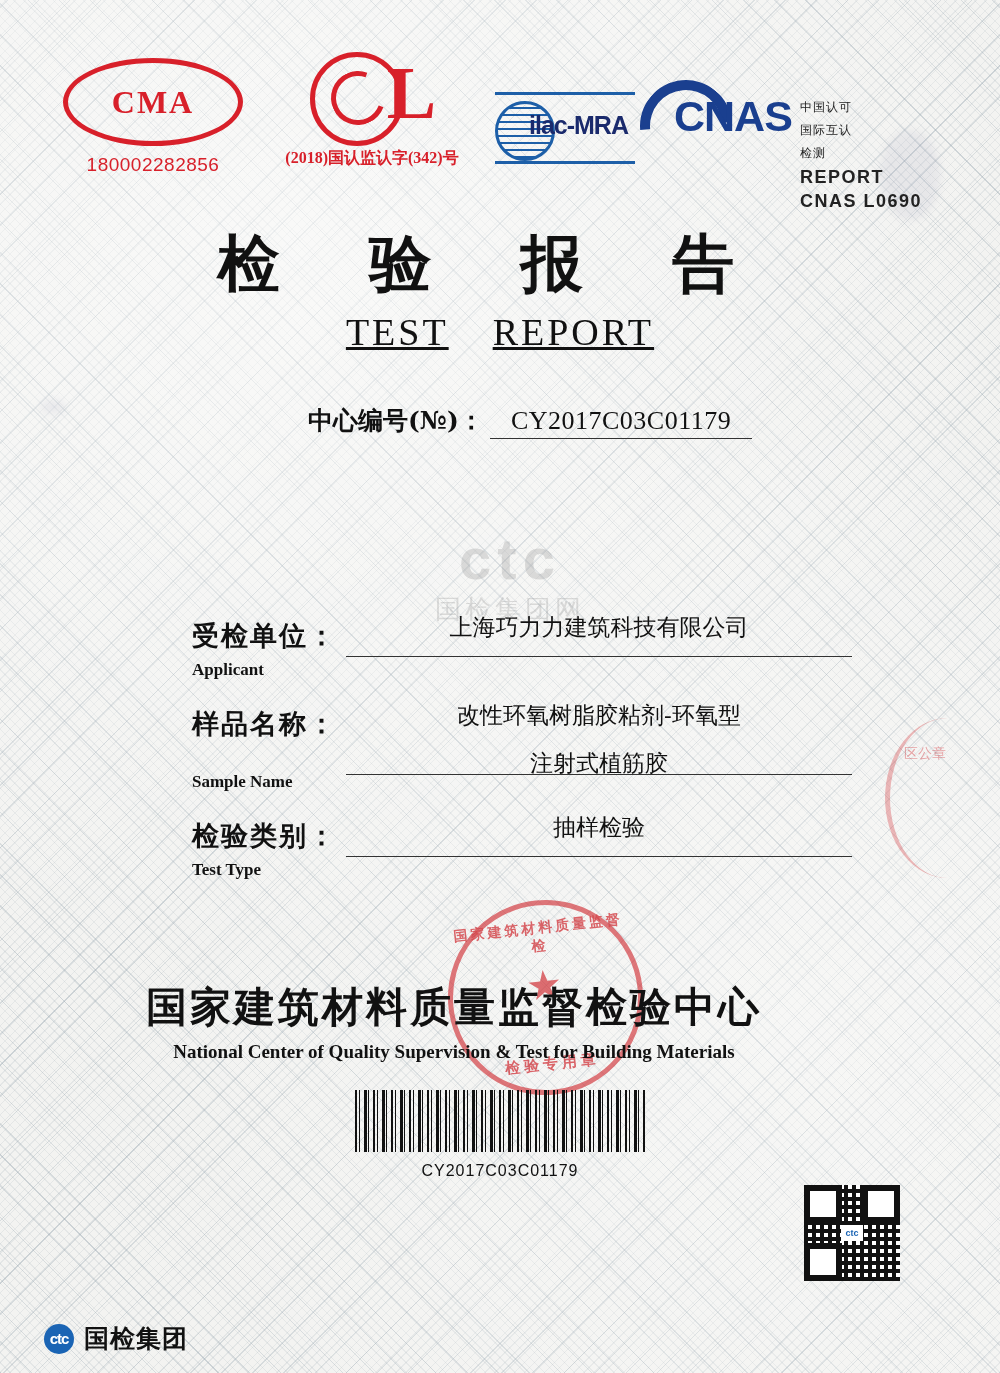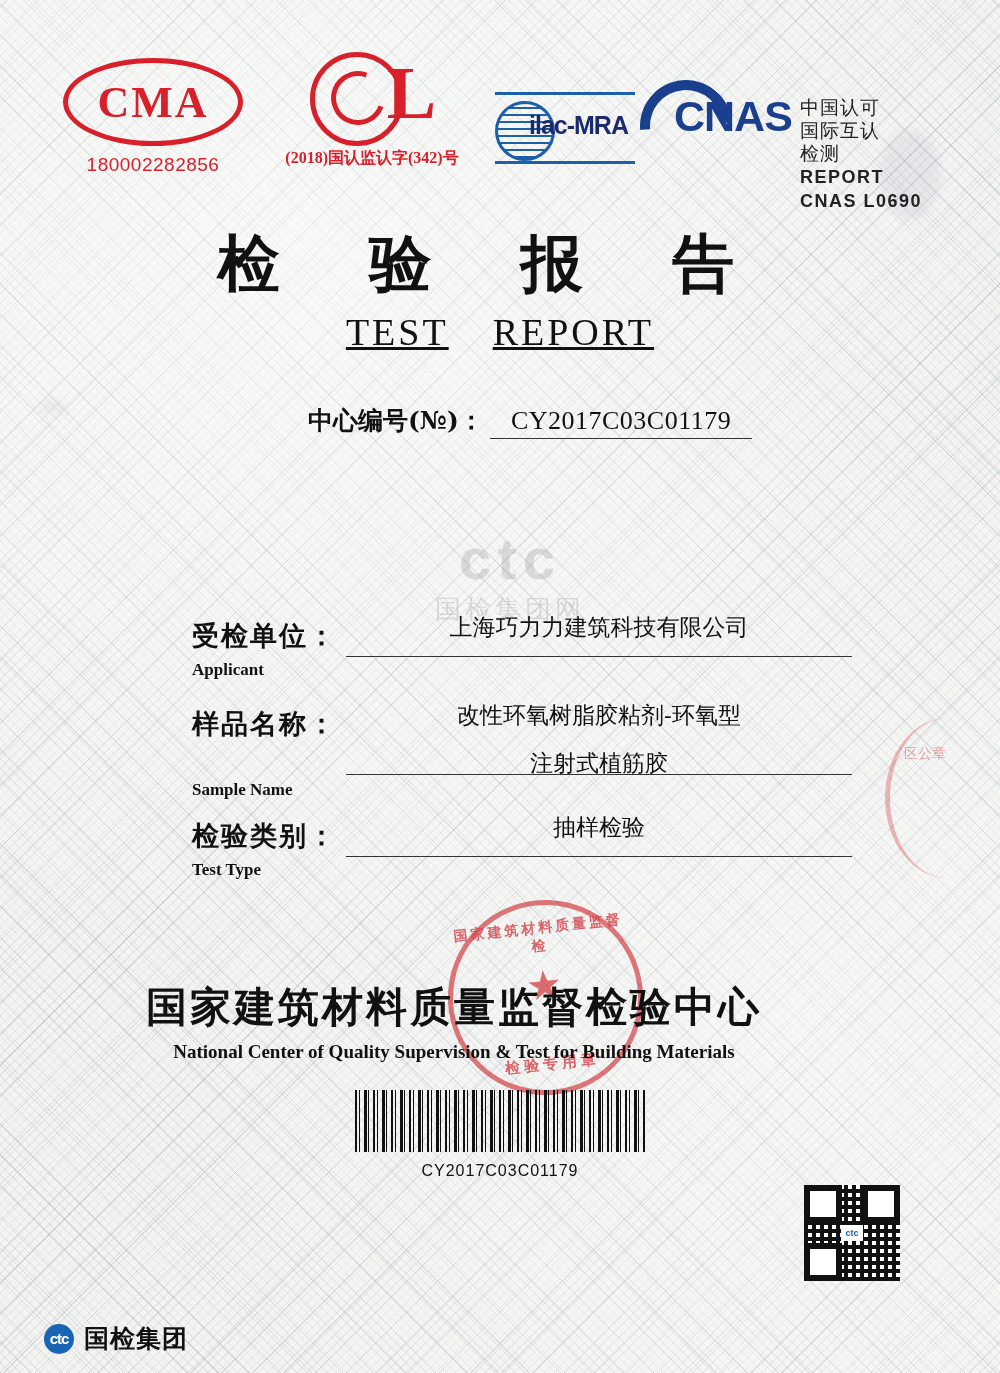--- a/index.html
+++ b/index.html
@@ -36,21 +36,21 @@
   
   .cma{left:48px;top:10px;width:210px;}
   .cma-mark{
     width:170px;height:78px;margin:0 auto;
     border:5px solid #d8202a;border-radius:50%/50%;
     position:relative;
   }
   .cma-mark span{
     position:absolute;left:0;right:0;top:50%;transform:translateY(-50%);
     font-family:"Liberation Serif",serif;
-    font-weight:bold;font-size:44px;color:#d8202a;letter-spacing:2px;
+    font-weight:bold;font-size:32px;color:#d8202a;letter-spacing:2px;
   }
   .cma-code{
     margin-top:8px;color:#d8202a;font-size:19px;font-weight:normal;
     font-family:"Liberation Sans",sans-serif;letter-spacing:.5px;
   }
   
   .cal{left:262px;top:2px;width:220px;}
   .cal-mark{
     width:132px;height:92px;margin:0 auto;position:relative;
   }
@@ -96,21 +96,21 @@
   }
   .cnas-text{
     position:absolute;left:34px;top:16px;
     font-family:"Liberation Sans",sans-serif;font-weight:bold;font-size:43px;
     color:#1a3f8f;letter-spacing:-1px;
   }
   .cnas-side{
     position:absolute;left:800px;top:48px;width:180px;text-align:left;
     font-family:"Liberation Sans",sans-serif;color:#222;
   }
-  .cnas-side div{font-size:19px;line-height:23px;letter-spacing:1px;}
+  .cnas-side div{font-size:12px;line-height:23px;letter-spacing:1px;}
   .cnas-side .en{font-size:18px;letter-spacing:1.5px;font-weight:bold;margin-top:1px;}
   
   .title-cn{
     position:absolute;top:222px;left:0;width:952px;text-align:center;
     font-size:62px;font-weight:bold;letter-spacing:34px;text-indent:34px;
     color:#111;font-family:"DejaVu Serif",serif;
   }
   .title-en{
     position:absolute;top:310px;left:0;width:1000px;text-align:center;
     font-size:38px;letter-spacing:3px;color:#111;font-family:"Liberation Serif",serif;text-decoration:underline;
@@ -314,21 +314,21 @@
 
     <div class="field">
       <div class="f-cn">受检单位：</div>
       <div class="f-en">Applicant</div>
       <div class="f-val">上海巧力力建筑科技有限公司</div>
       <div class="f-line"></div>
     </div>
 
     <div class="field two">
       <div class="f-cn">样品名称：</div>
-      <div class="f-en" style="top:80px;">Sample Name</div>
+      <div class="f-en" style="top:72px;">Sample Name</div>
       <div class="f-val">改性环氧树脂胶粘剂-环氧型</div>
       <div class="f-val" style="top:48px;">注射式植筋胶</div>
       <div class="f-line"></div>
     </div>
 
     <div class="field">
       <div class="f-cn">检验类别：</div>
       <div class="f-en">Test Type</div>
       <div class="f-val">抽样检验</div>
       <div class="f-line"></div>

